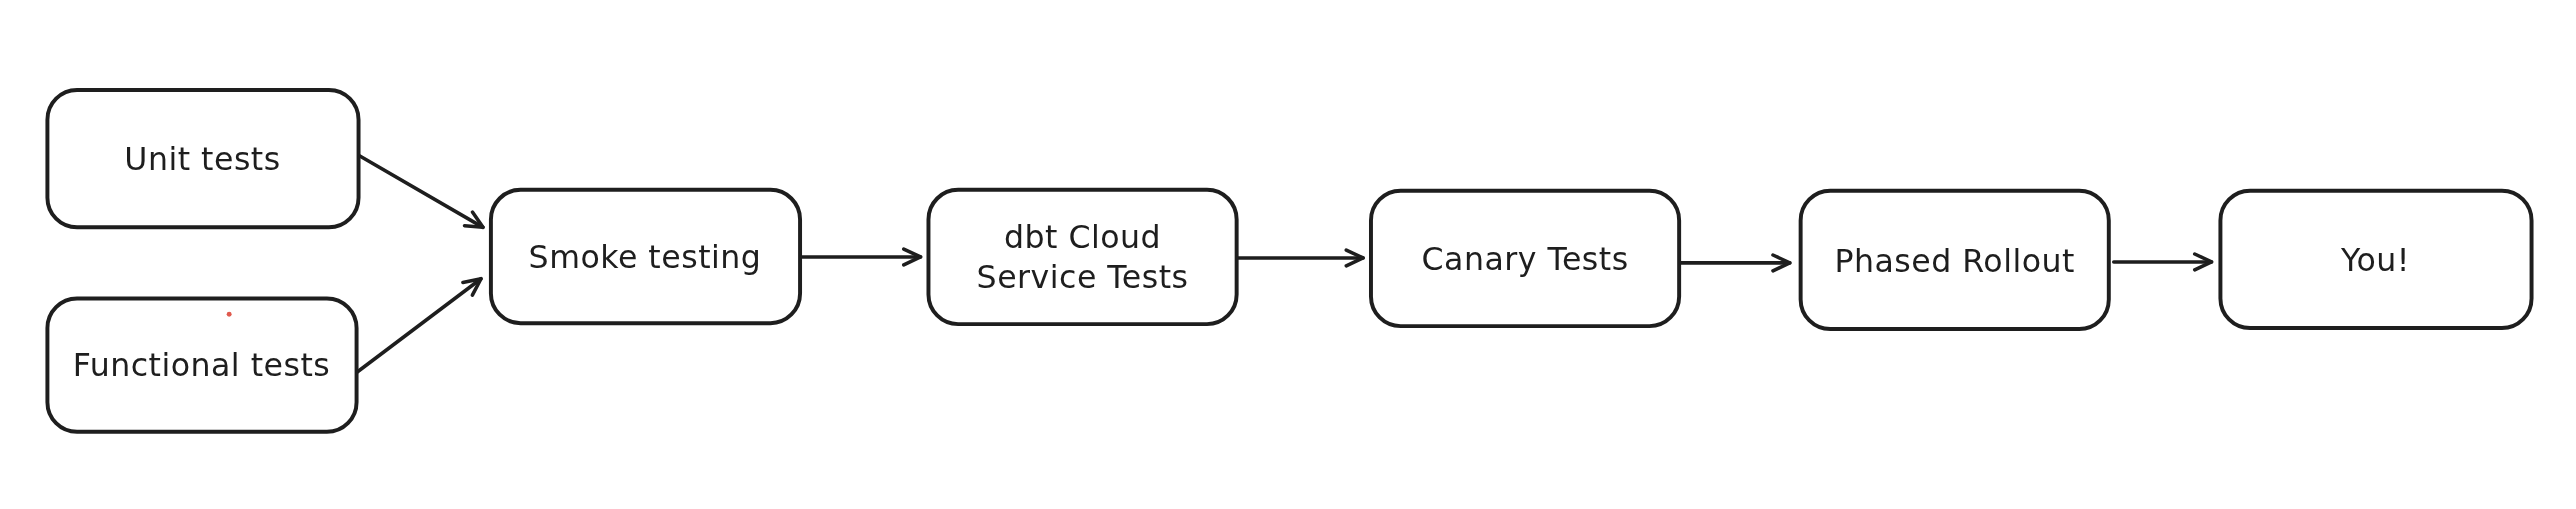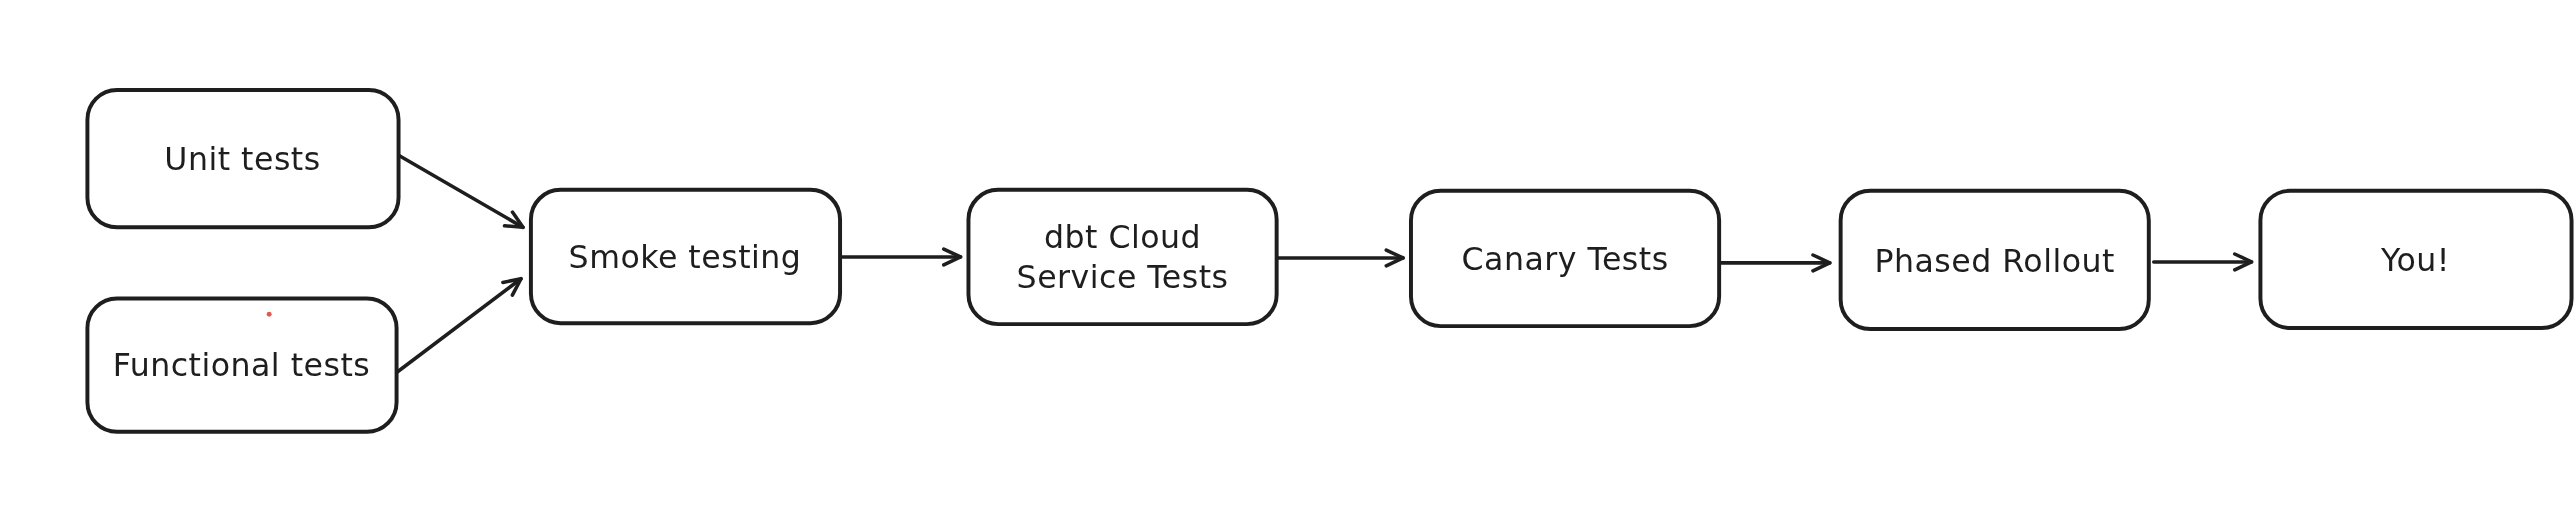--- a/index.html
+++ b/index.html
@@ -14,21 +14,20 @@
     width: 2576px;
     height: 510px;
     overflow: hidden;
     font-family: "DejaVu Sans", "Liberation Sans", sans-serif;
   }
   .canvas-wrap {
     position: relative;
     width: 2576px;
     height: 510px;
     background: var(--color-background);
-    padding-left: 40px;
   }
   svg { display: block; }
   .node-box {
     fill: var(--color-fill);
     stroke: var(--color-stroke);
     stroke-width: 4;
   }
   .node-label {
     fill: var(--color-stroke);
     font-family: "DejaVu Sans", "Liberation Sans", sans-serif;

